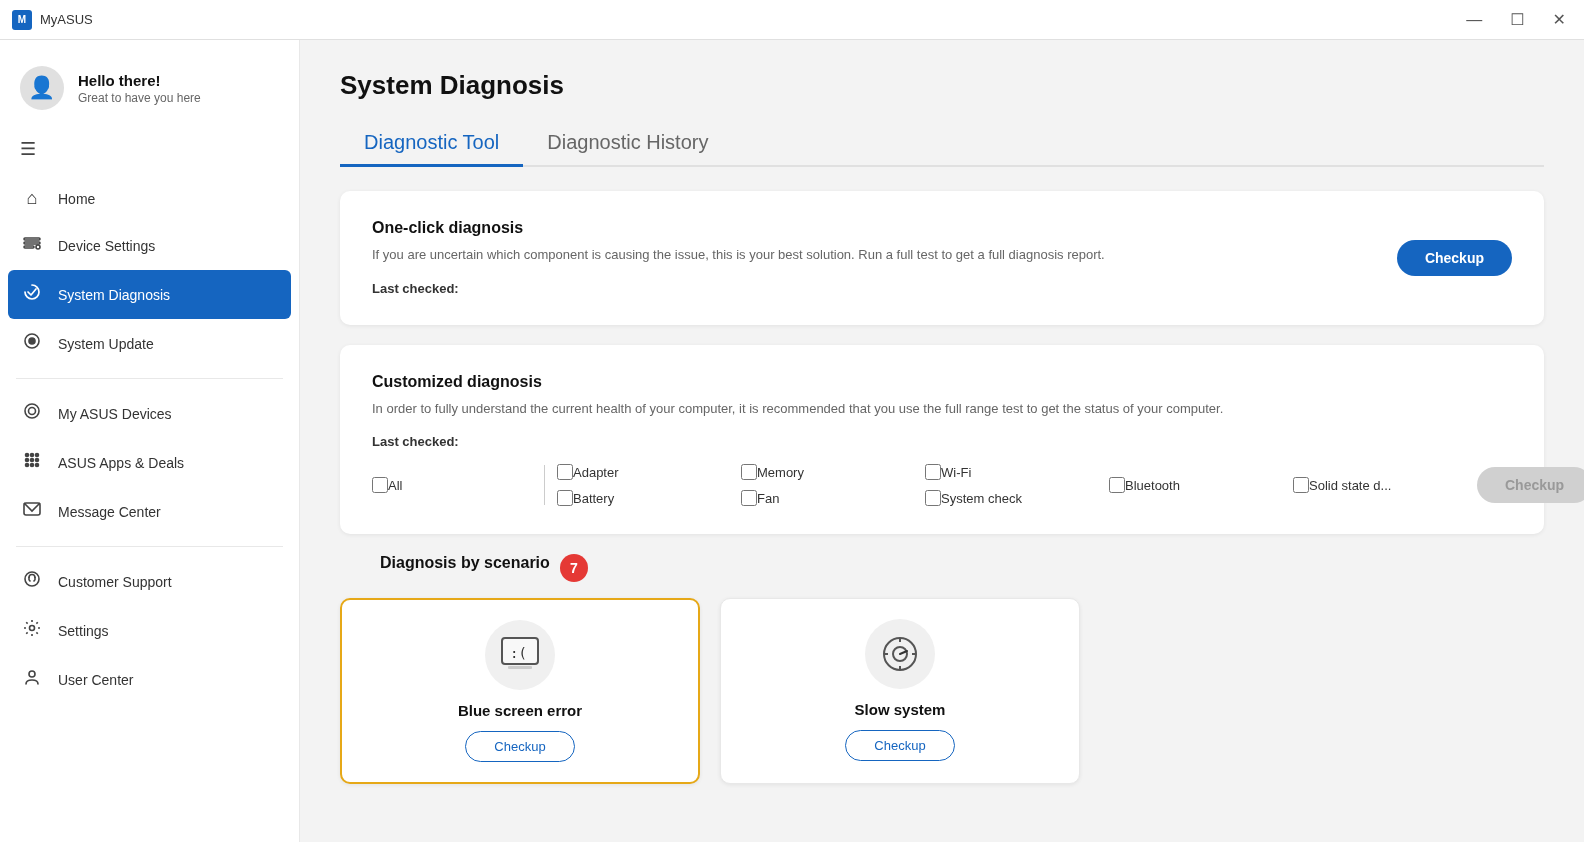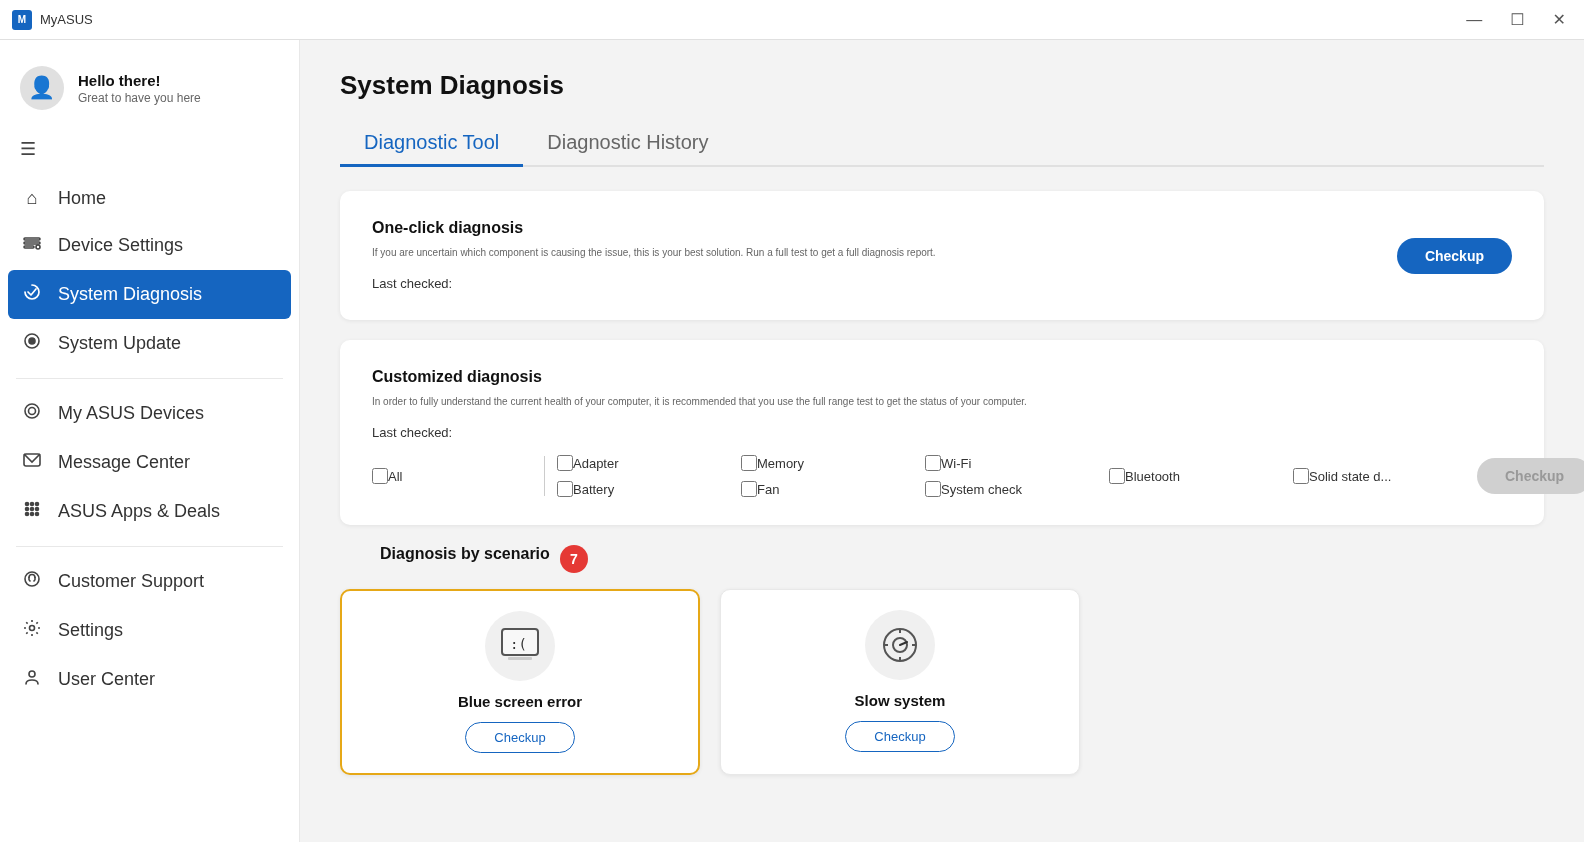--- a/index.html
+++ b/index.html
@@ -77,21 +77,21 @@
       border-radius: 0;
     }
     .sidebar-item.active {
       background: #1565c0;
       color: #fff;
       border-radius: 6px;
       margin: 0 8px;
       padding: 12px 12px;
     }
     .sidebar-item-icon { font-size: 18px; width: 24px; text-align: center; flex-shrink: 0; }
-    .sidebar-item-label { font-size: 18px; }
+    .sidebar-item-label { font-size: 14px; }
 
     .sidebar-divider { border: none; border-top: 1px solid #e8e8e8; margin: 10px 16px; }
 
     
     .main-content {
       flex: 1;
       background: #f3f3f3;
       overflow-y: auto;
       padding: 30px 40px;
     }
@@ -115,22 +115,22 @@
     
     .card {
       background: #fff;
       border-radius: 10px;
       padding: 28px 32px;
       margin-bottom: 20px;
       box-shadow: 0 1px 4px rgba(0,0,0,0.07);
     }
 
     .card-title { font-size: 16px; font-weight: 700; color: #111; margin-bottom: 8px; }
-    .card-desc { font-size: 10px; color: #666; margin-bottom: 14px; line-height: 1.5; }
-    .card-last-checked { font-size: 13px; color: #333; font-weight: 400; margin-bottom: 0; }
+    .card-desc { font-size: 13px; color: #666; margin-bottom: 14px; line-height: 1.5; }
+    .card-last-checked { font-size: 13px; color: #333; font-weight: 700; margin-bottom: 0; }
 
     .card-header-row { display: flex; align-items: flex-end; justify-content: space-between; }
 
     .btn-checkup-primary {
       background: #1565c0;
       color: #fff;
       border: none;
       border-radius: 20px;
       padding: 10px 28px;
       font-size: 14px;
@@ -293,42 +293,42 @@
             <circle cx="10" cy="10" r="7"></circle>
             <circle cx="10" cy="10" r="3.5"></circle>
           </svg>
         </span>
         <span class="sidebar-item-label">My ASUS Devices</span>
       </div>
 
       <div class="sidebar-item">
         <span class="sidebar-item-icon">
           <svg width="20" height="20" viewBox="0 0 20 20" fill="none" stroke="#444" stroke-width="1.6">
-            <rect x="2" y="4" width="16" height="12" rx="2"></rect>
-            <polyline points="2,4 10,12 18,4"></polyline>
-          </svg>
-        </span>
-        <span class="sidebar-item-label">Message Center</span>
-      </div>
-
-      <div class="sidebar-item">
-        <span class="sidebar-item-icon">
-          <svg width="20" height="20" viewBox="0 0 20 20" fill="none" stroke="#444" stroke-width="1.6">
             <circle cx="5" cy="5" r="1.5" fill="#444"></circle>
             <circle cx="10" cy="5" r="1.5" fill="#444"></circle>
             <circle cx="15" cy="5" r="1.5" fill="#444"></circle>
             <circle cx="5" cy="10" r="1.5" fill="#444"></circle>
             <circle cx="10" cy="10" r="1.5" fill="#444"></circle>
             <circle cx="15" cy="10" r="1.5" fill="#444"></circle>
             <circle cx="5" cy="15" r="1.5" fill="#444"></circle>
             <circle cx="10" cy="15" r="1.5" fill="#444"></circle>
             <circle cx="15" cy="15" r="1.5" fill="#444"></circle>
           </svg>
         </span>
         <span class="sidebar-item-label">ASUS Apps &amp; Deals</span>
+      </div>
+
+      <div class="sidebar-item">
+        <span class="sidebar-item-icon">
+          <svg width="20" height="20" viewBox="0 0 20 20" fill="none" stroke="#444" stroke-width="1.6">
+            <rect x="2" y="4" width="16" height="12" rx="2"></rect>
+            <polyline points="2,4 10,12 18,4"></polyline>
+          </svg>
+        </span>
+        <span class="sidebar-item-label">Message Center</span>
       </div>
 
       <hr class="sidebar-divider">
 
       <div class="sidebar-item">
         <span class="sidebar-item-icon">
           <svg width="20" height="20" viewBox="0 0 20 20" fill="none" stroke="#444" stroke-width="1.6">
             <circle cx="10" cy="10" r="7"></circle>
             <path d="M7 8.5 A3 3 0 0 1 13 8.5" stroke-linecap="round"></path>
             <path d="M7 8.5 Q6.5 11 8 12" stroke-linecap="round"></path>

